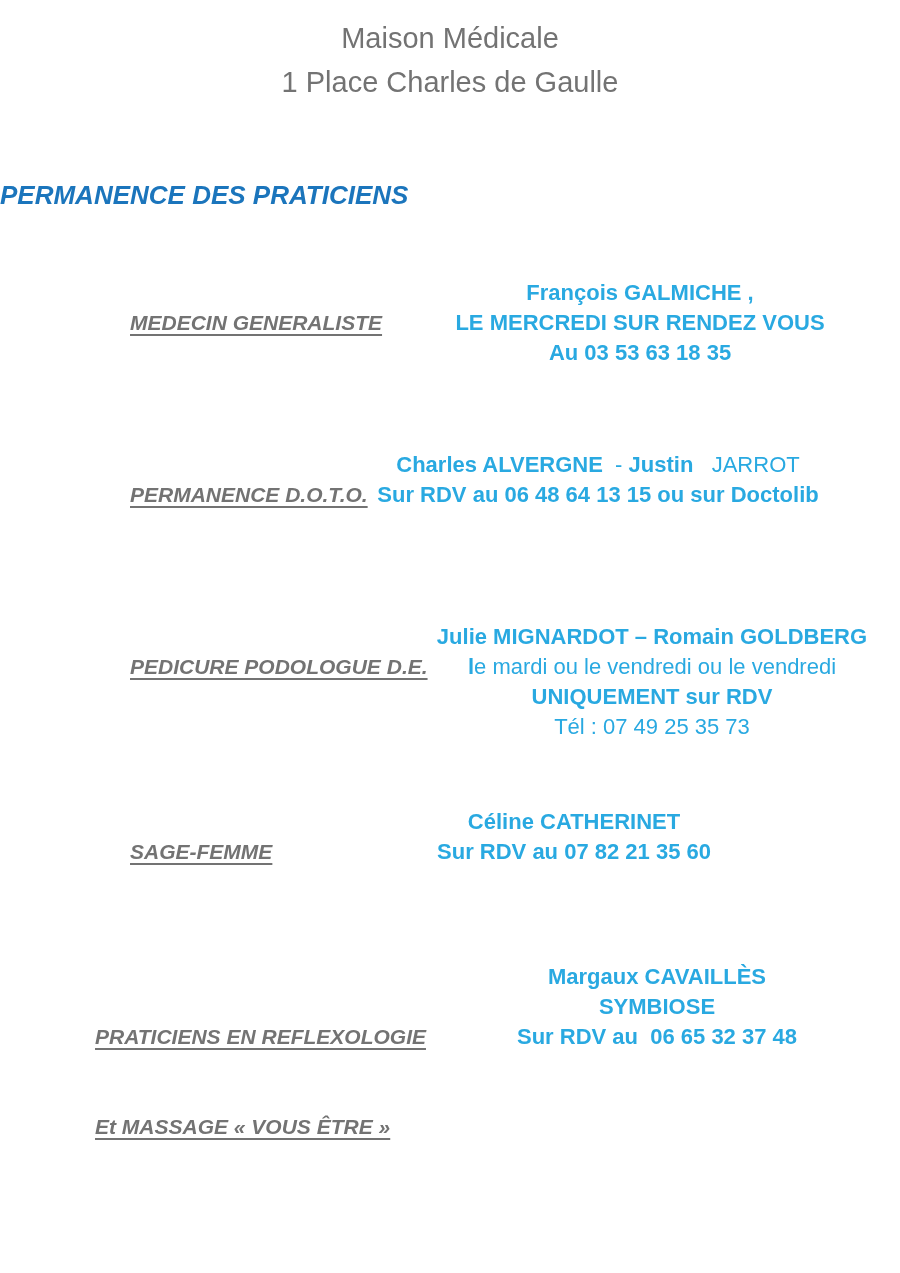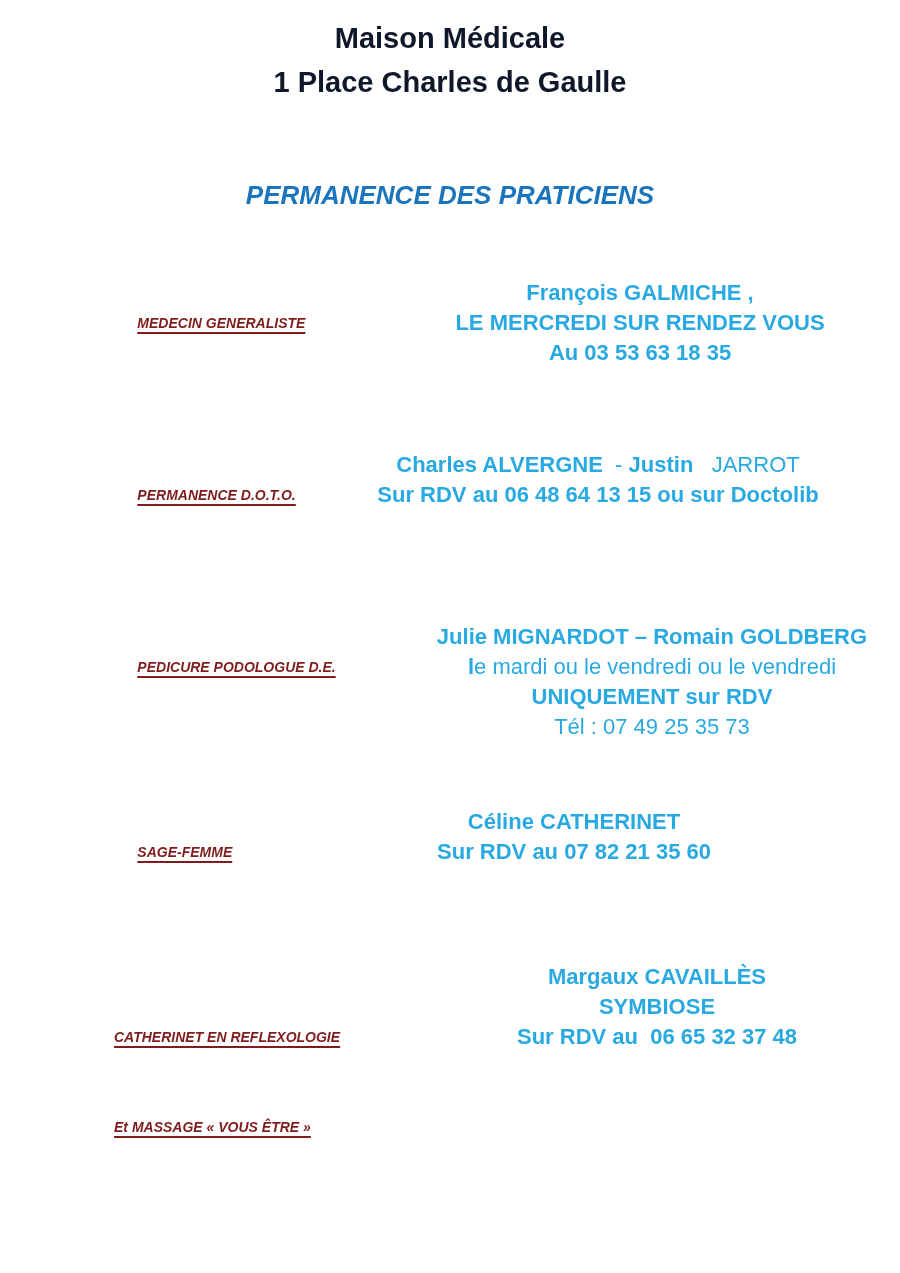--- a/index.html
+++ b/index.html
@@ -16,55 +16,54 @@
   
   .title-block {
     position: absolute;
     top: 16px;
     left: 0;
     right: 0;
     text-align: center;
   }
   .title-line {
     font-size: 29px;
-    font-weight: bold;
+    font-weight: normal;
     line-height: 44px;
-    color: #0f172a;
+    color: #737373;
     white-space: pre-wrap;
   }
   .subtitle {
     position: absolute;
     top: 180px;
     left: 0;
     right: 0;
-    text-align: center;
     font-size: 26px;
     font-weight: bold;
     font-style: italic;
     color: #1b75bc;
     white-space: pre-wrap;
   }
 
   
   .section { position: absolute; left: 0; right: 0; }
   .sec-1 { top: 278px; }
   .sec-2 { top: 450px; }
   .sec-3 { top: 622px; }
   .sec-4 { top: 807px; }
   .sec-5 { top: 962px; }
 
   .section-heading {
     position: absolute;
-    left: 114px;
+    left: 95px;
     top: 0;
-    font-size: 14px;
+    font-size: 21px;
     font-weight: bold;
     font-style: italic;
     line-height: 30px;
-    color: #7f1d1d;
+    color: #737373;
     white-space: pre-wrap;
   }
   .section-heading .hline {
     text-decoration: underline;
     text-decoration-thickness: 2px;
     text-underline-offset: 4px;
   }
 
   .section-content {
     width: 100%;
@@ -133,21 +132,21 @@
       <span class="hline">SAGE-FEMME</span>
     </div>
     <div class="section-content">
       <div class="content-line b">Céline CATHERINET</div>
       <div class="content-line b">Sur RDV au 07 82 21 35 60</div>
     </div>
   </div>
 
   <div class="section sec-5">
     <div class="section-heading">
-      <div><span class="hline">CATHERINET EN REFLEXOLOGIE</span></div>
+      <div><span class="hline">PRATICIENS EN REFLEXOLOGIE</span></div>
       <div><span class="hline">Et MASSAGE « VOUS ÊTRE »</span></div>
     </div>
     <div class="section-content">
       <div class="content-line b">Margaux CAVAILLÈS</div>
       <div class="content-line b">SYMBIOSE</div>
       <div class="content-line b">Sur RDV au  06 65 32 37 48</div>
     </div>
   </div>
 
 </div>

